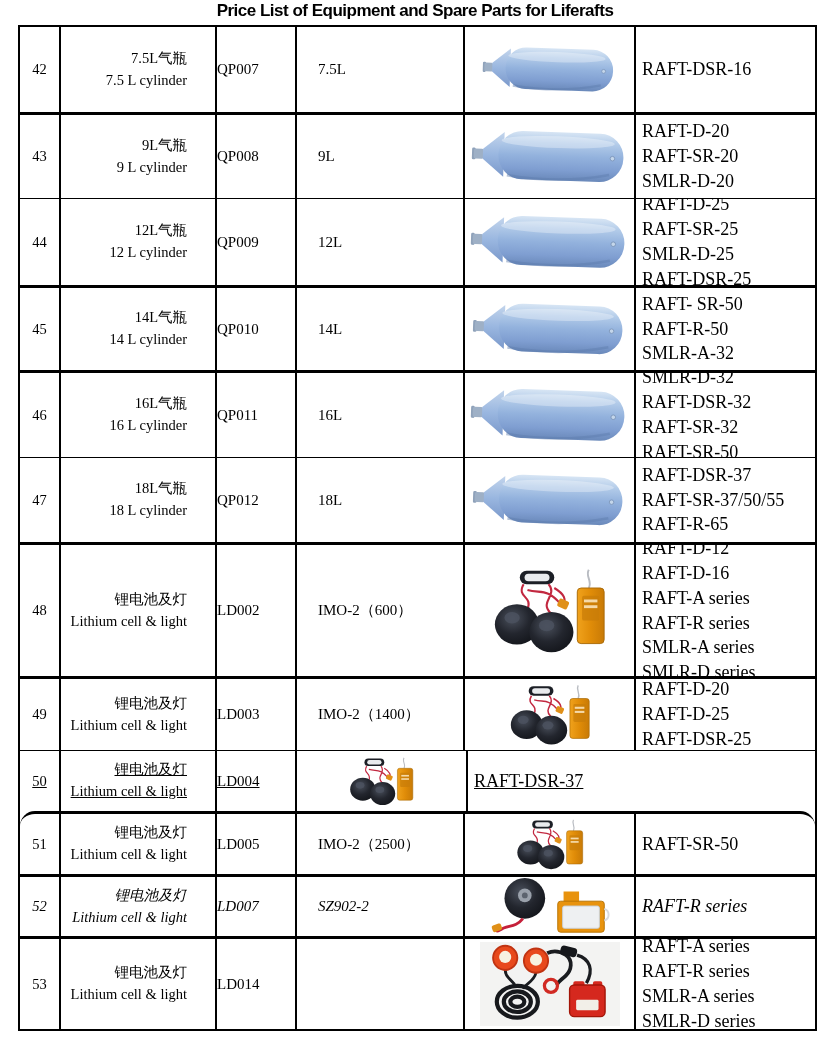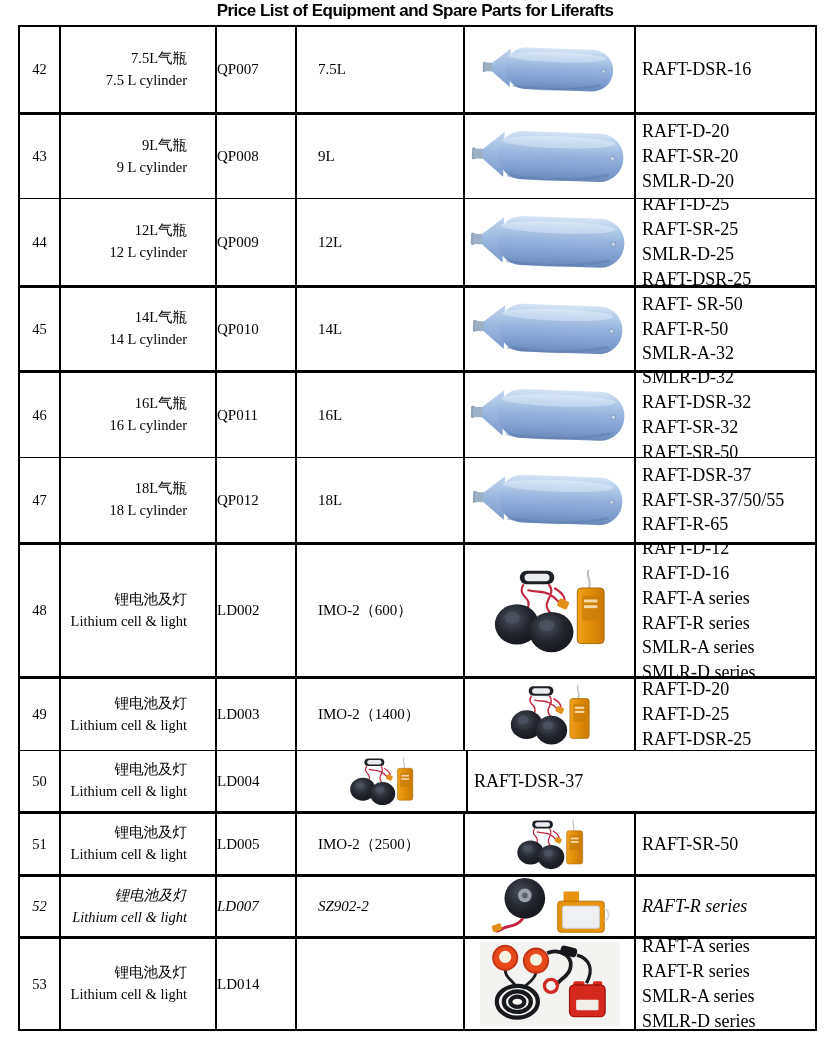--- a/index.html
+++ b/index.html
@@ -287,21 +287,21 @@
           <rect x="97" y="36" width="14" height="3" fill="#f5d9a8"></rect>
           <rect x="97" y="42" width="14" height="3" fill="#f5d9a8"></rect>
         </svg>
       </div>
       <div class="cell c-models">
         <div class="model-line">RAFT-D-20</div>
         <div class="model-line">RAFT-D-25</div>
         <div class="model-line">RAFT-DSR-25</div>
       </div>
     </div>
-    <div class="row div-thin" style="height: 61px;">
+    <div class="row div-thin" style="height: 61px; text-decoration: underline;">
       <div class="cell c-no">50</div>
       <div class="cell c-name">
         <div>锂电池及灯</div>
         <div>Lithium cell &amp; light</div>
       </div>
       <div class="cell c-code">LD004</div>
       <div class="cell c-img">
         <svg width="67" height="53" viewBox="0 0 122 96">
           <rect x="30" y="6" width="36" height="14" rx="7" fill="#1c1f26"></rect>
           <rect x="35" y="9" width="26" height="8" rx="4" fill="#e9ebee"></rect>
@@ -315,21 +315,21 @@
           <rect x="90" y="24" width="28" height="58" rx="4" fill="url(#batGrad)" stroke="#a96a06" stroke-width="1"></rect>
           <rect x="95" y="32" width="18" height="26" rx="2" fill="#c87c08" opacity="0.7"></rect>
           <rect x="97" y="36" width="14" height="3" fill="#f5d9a8"></rect>
           <rect x="97" y="42" width="14" height="3" fill="#f5d9a8"></rect>
         </svg>
       </div>
       <div class="cell c-models">
         <div class="model-line">RAFT-DSR-37</div>
       </div>
     </div>
-    <div class="row div-thick" style="height: 63px;">
+    <div class="row div-thick" style="height: 63px; border-radius: 15px;">
       <div class="cell c-no">51</div>
       <div class="cell c-name">
         <div>锂电池及灯</div>
         <div>Lithium cell &amp; light</div>
       </div>
       <div class="cell c-code">LD005</div>
       <div class="cell c-spec">IMO-2（2500）</div>
       <div class="cell c-img">
         <svg width="70" height="55" viewBox="0 0 122 96">
           <rect x="30" y="6" width="36" height="14" rx="7" fill="#1c1f26"></rect>

